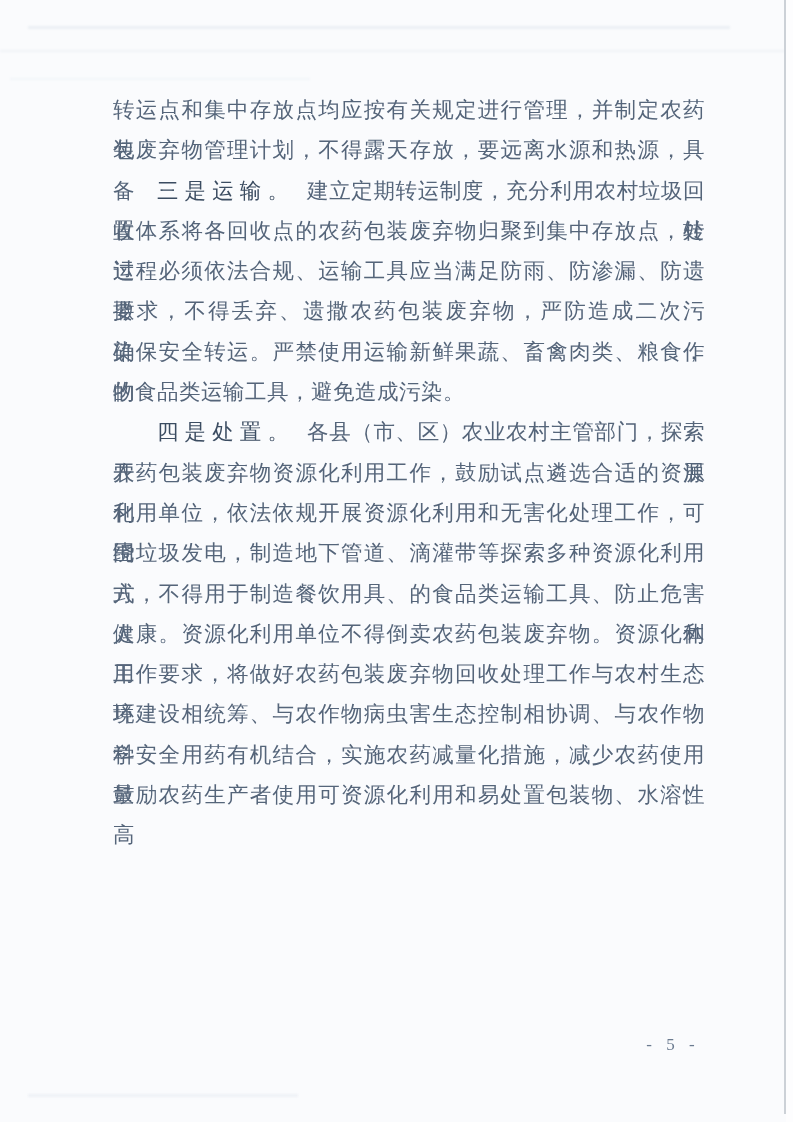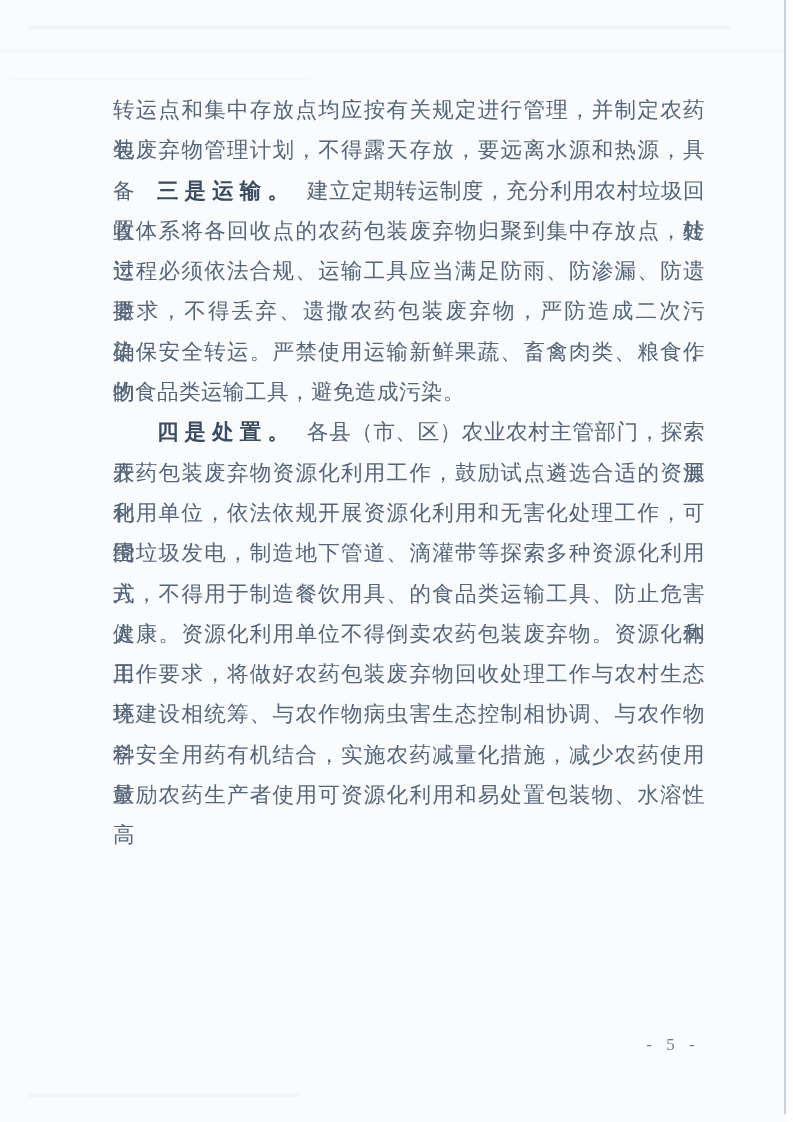--- a/index.html
+++ b/index.html
@@ -58,21 +58,21 @@
     text-align-last: left;
     letter-spacing: 0.5px;
   }
   .line.full {
     text-align-last: justify;
   }
   .line.indent {
     text-indent: 44px;
   }
   .lead-bold {
-    font-weight: bold;
+    font-weight: normal;
     color: var(--bold-text, #3b4c61);
     letter-spacing: 6px;
     margin-right: 12px;
   }
   .line.heading {
     font-weight: bold;
     color: var(--bold-text, #3b4c61);
     letter-spacing: 8px;
     text-align-last: left;
   }

